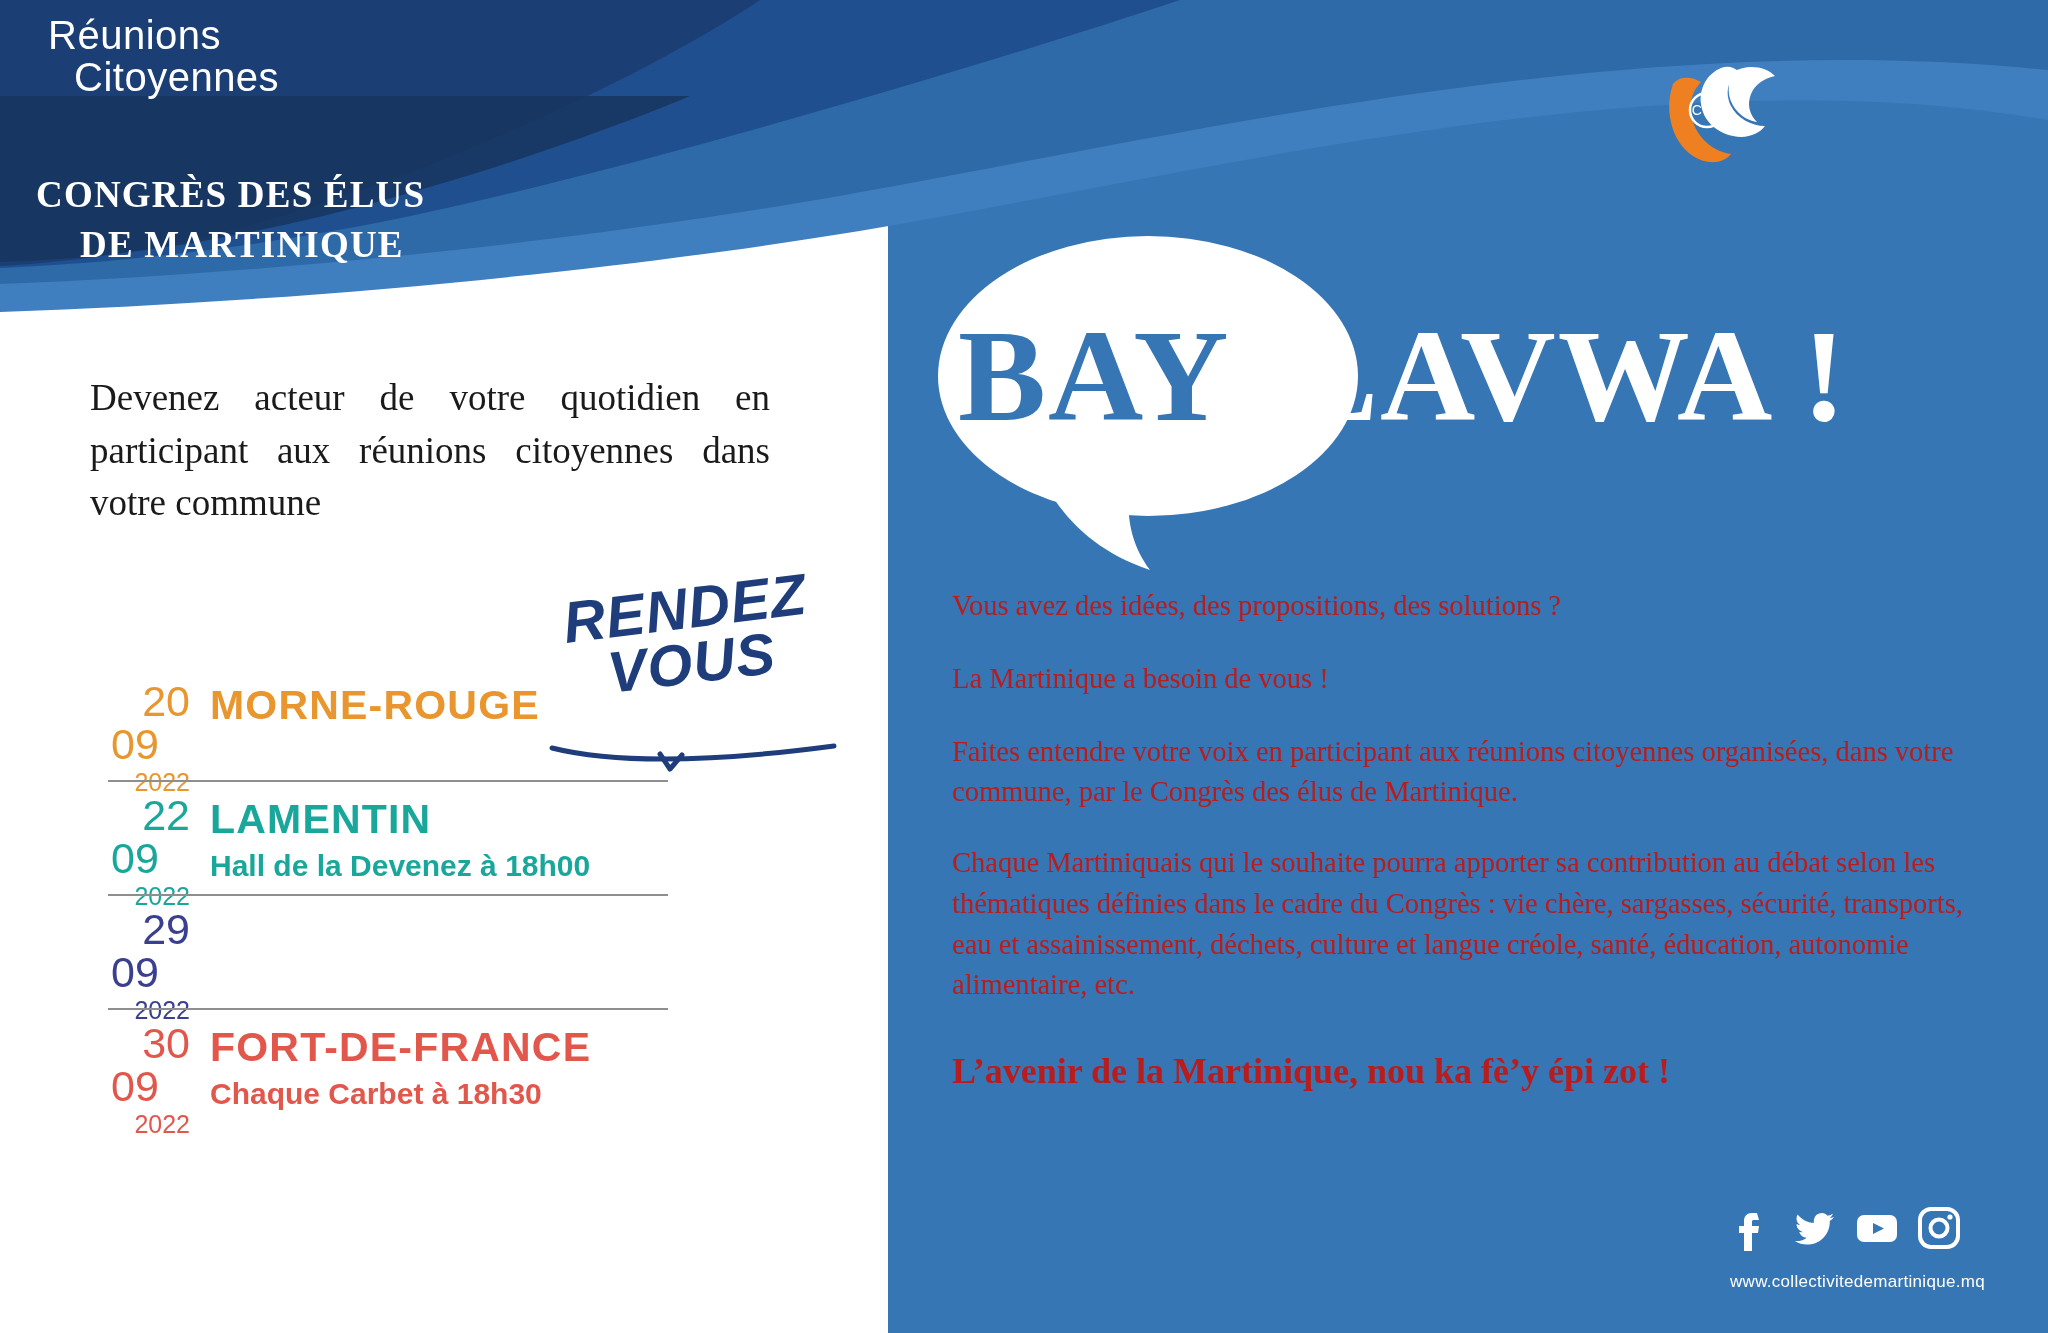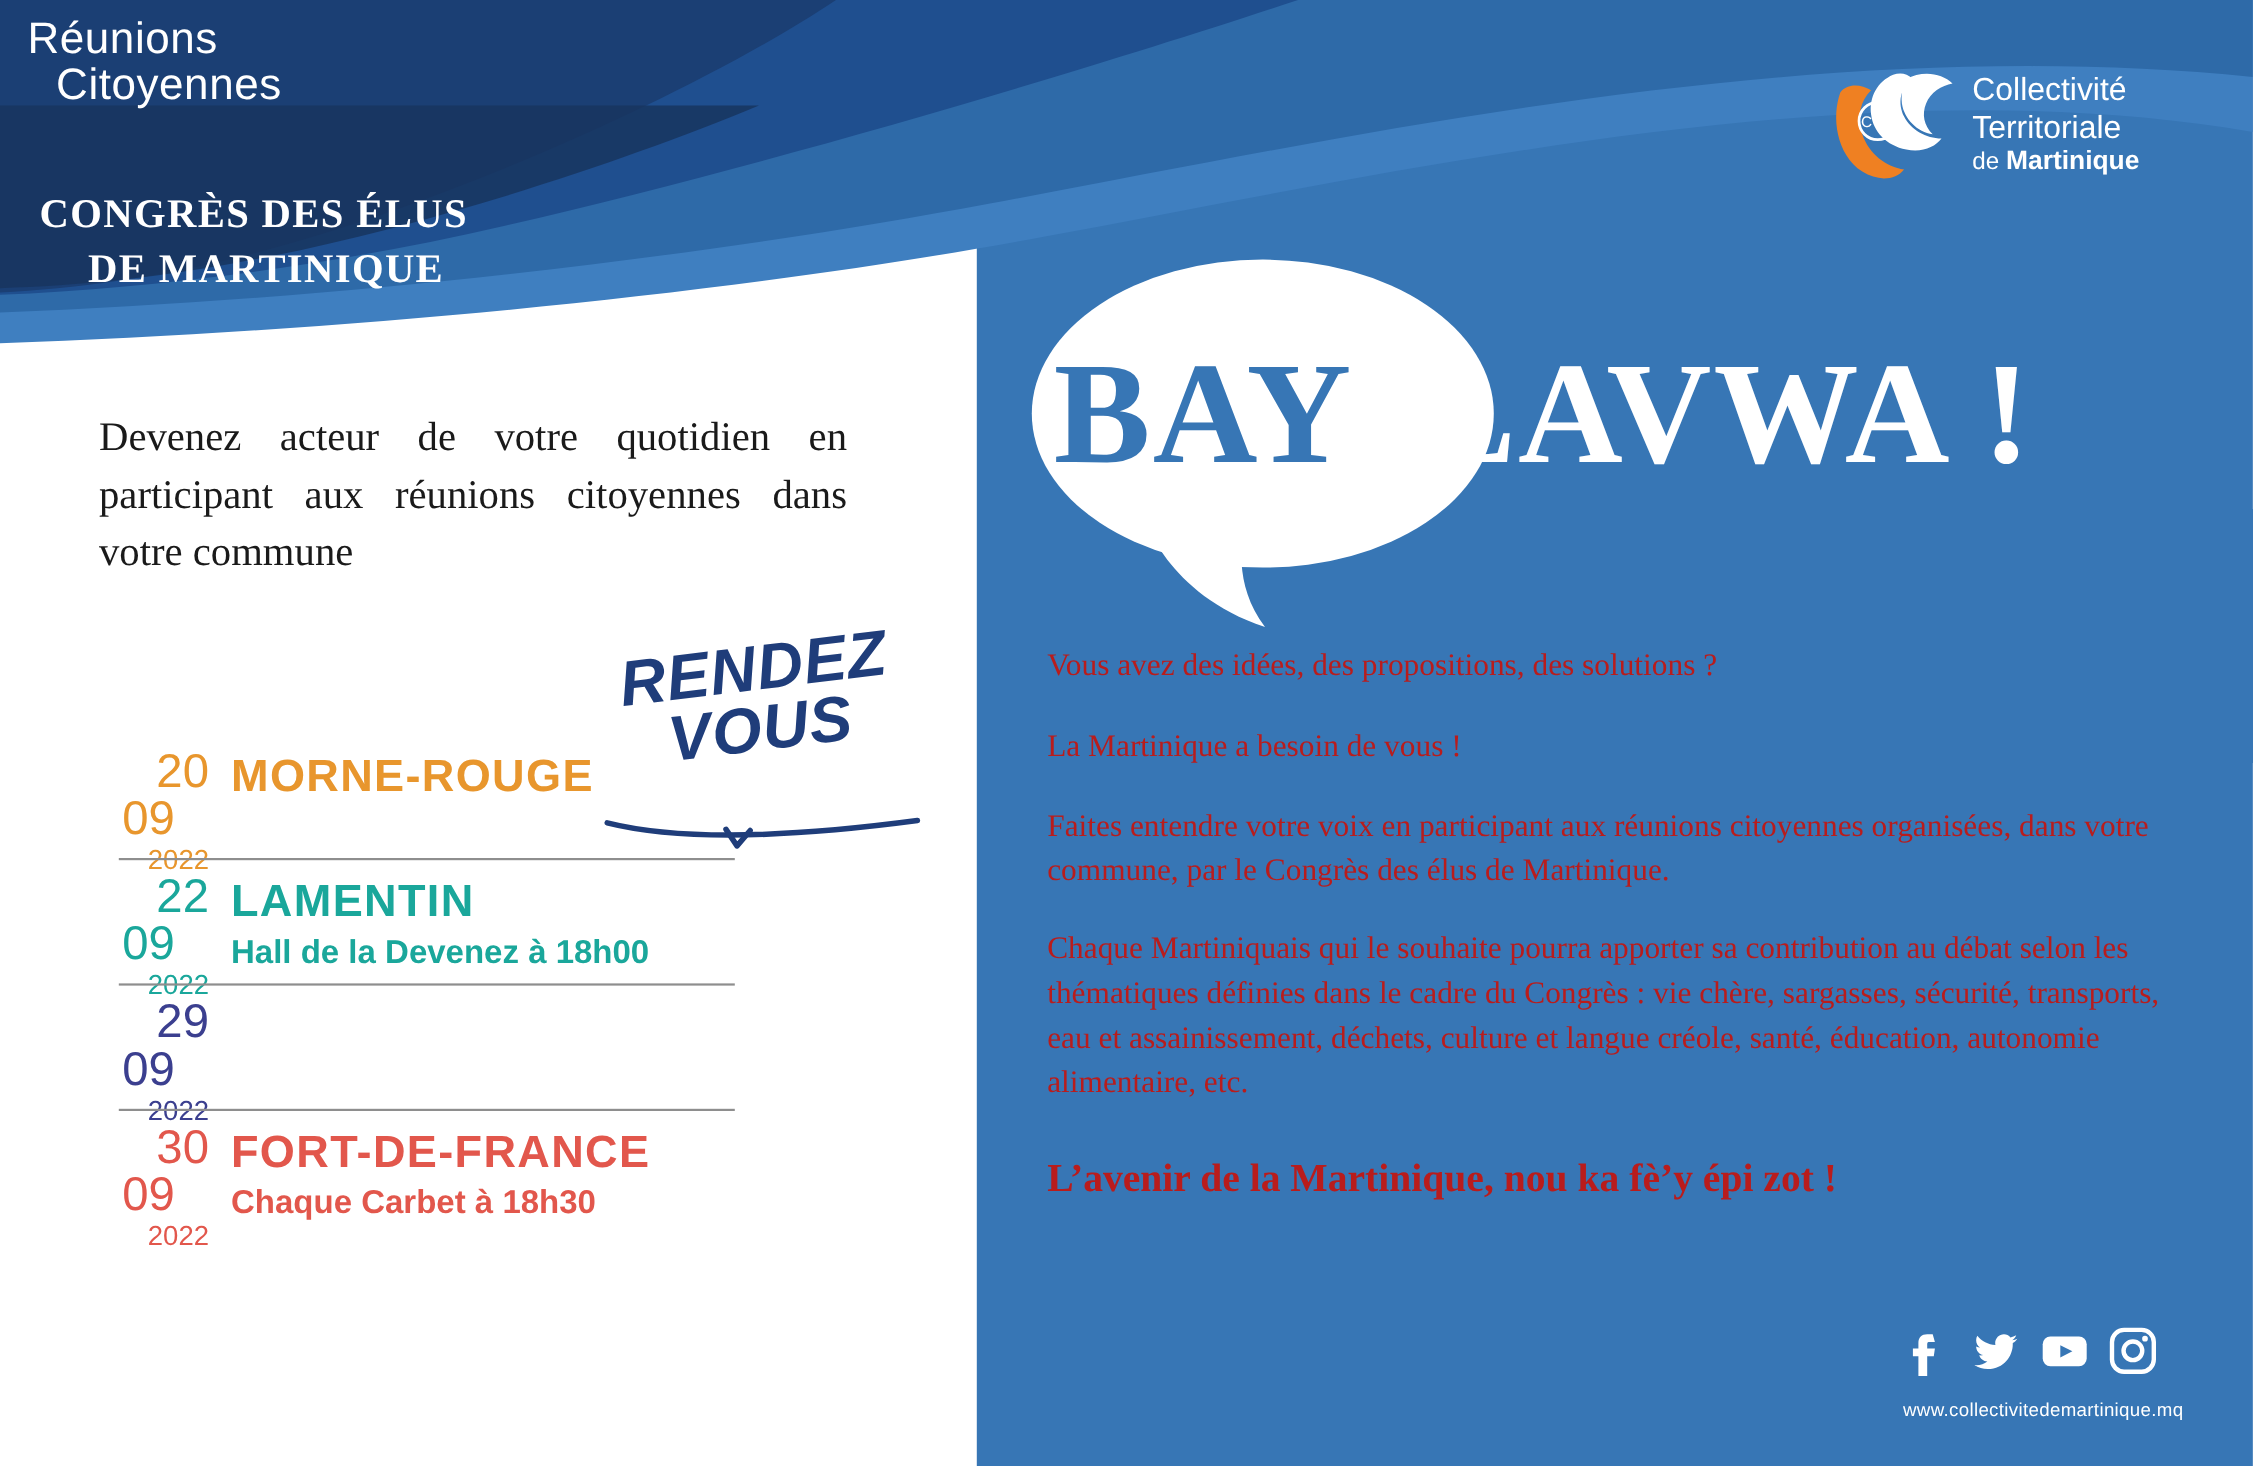--- a/index.html
+++ b/index.html
@@ -19,21 +19,21 @@
   }
   
   .wave-band{
     position:absolute;left:0;top:0;width:2048px;height:340px;
     overflow:hidden;pointer-events:none;
   }
   .wave-band svg{display:block;}
 
   
   .header-reunions{
-    position:absolute;left:25px;top:14px;
+    position:absolute;left:48px;top:14px;
     color:#ffffff;font-size:40px;line-height:1.05;font-weight:400;
     letter-spacing:.5px;
     font-family:"Liberation Sans", sans-serif;
   }
   .header-reunions .l2{margin-left:26px;display:block;}
   .header-congres{
     position:absolute;left:36px;top:170px;
     color:#ffffff;font-family:"Liberation Serif", serif;
     font-weight:700;font-size:37px;line-height:1.35;letter-spacing:1.2px;
   }
@@ -161,25 +161,20 @@
   </div>
 
   <div class="ctm-logo">
     <svg class="mark" viewBox="0 0 130 130" xmlns="http://www.w3.org/2000/svg">
       <path d="M18,36 C10,58 14,92 38,108 C52,117 68,116 76,106 C60,104 44,92 38,74 C33,58 36,44 46,34 C36,28 24,28 18,36 Z" fill="#ef8022"></path>
       <path d="M66,20 C52,26 44,40 46,56 C48,72 60,84 78,88 C92,91 104,86 110,78 C96,78 82,70 76,58 C70,46 72,32 84,24 C78,18 72,18 66,20 Z" fill="#ffffff"></path>
       <path d="M78,24 C92,16 110,18 120,28 C110,30 100,36 96,46 C92,56 94,66 102,74 C88,72 76,60 74,46 C73,36 75,28 78,24 Z" fill="#ffffff"></path>
       <circle cx="52" cy="62" r="17" fill="none" stroke="#ffffff" stroke-width="2.5"></circle>
       <text x="52" y="67" font-family="Liberation Sans, sans-serif" font-size="14" fill="#ffffff" text-anchor="middle">CTM</text>
     </svg>
-    <div class="txt">
-      <div class="t1">Collectivité</div>
-      <div class="t2">Territoriale</div>
-      <div class="t3"><span>de </span><b>Martinique</b></div>
-    </div>
   </div>
 
   <div class="intro">Devenez acteur de votre quotidien en participant aux réunions citoyennes dans votre commune</div>
 
   <div class="rdv">
     <span class="l1">RENDEZ</span>
     <span class="l2">VOUS</span>
   </div>
   <svg class="rdv-underline" viewBox="0 0 290 30" xmlns="http://www.w3.org/2000/svg">
     <path d="M4,6 C60,20 150,22 286,4" fill="none" stroke="#1f3d7a" stroke-width="5" stroke-linecap="round"></path>

